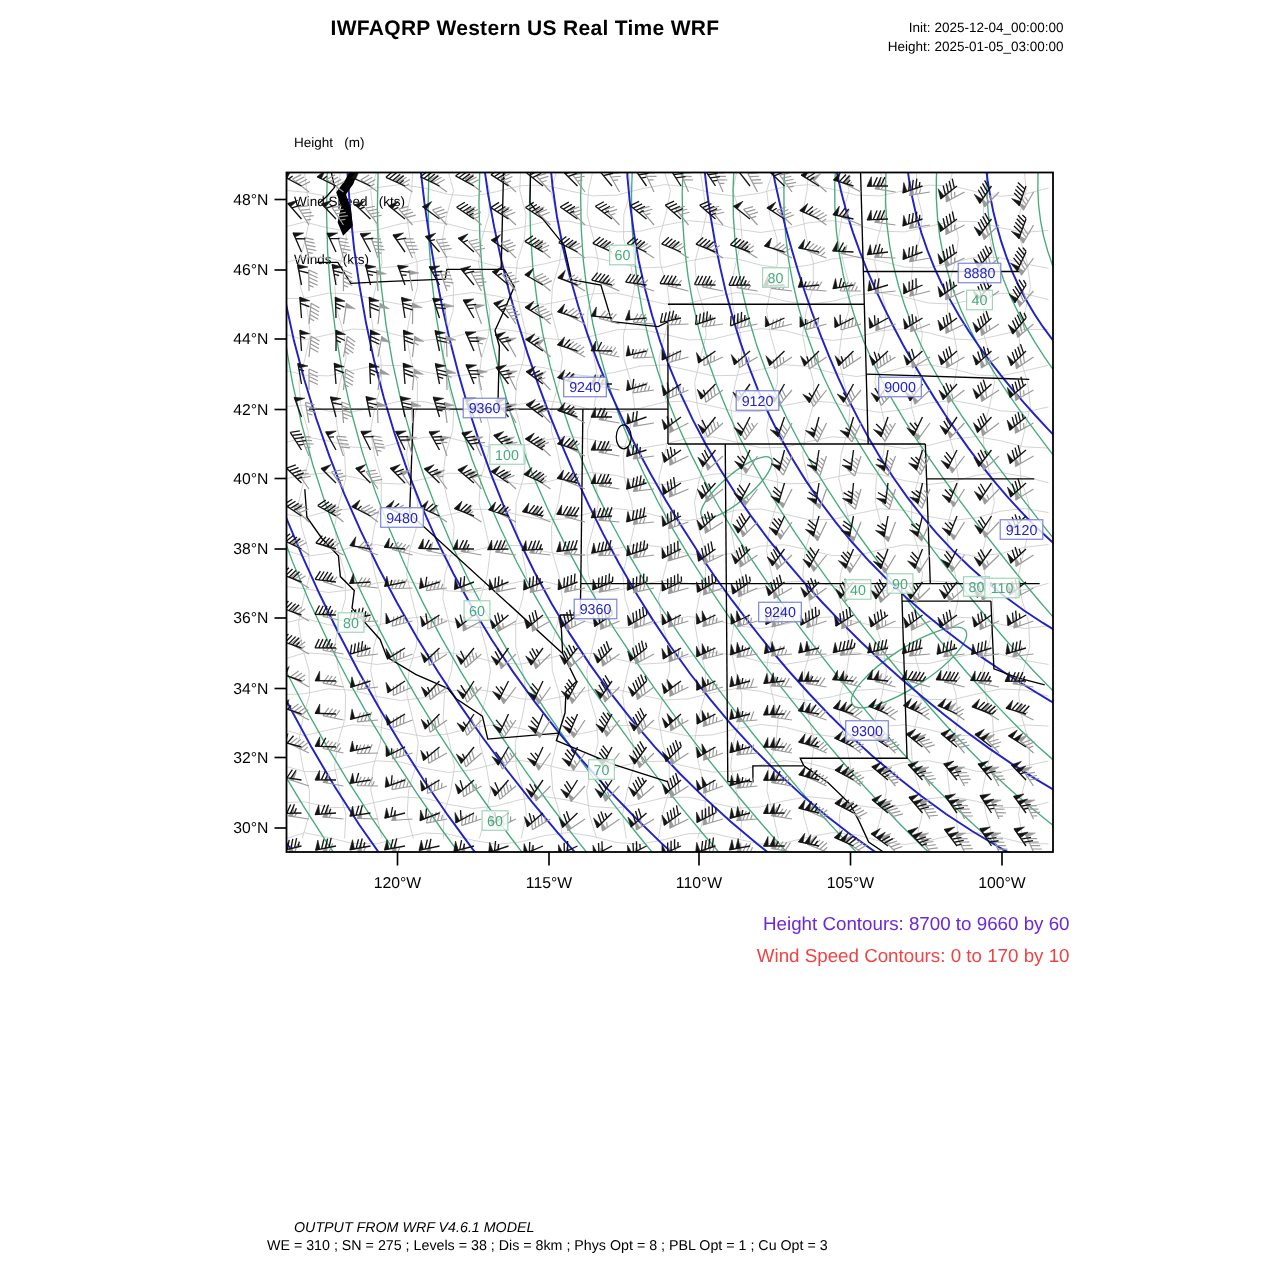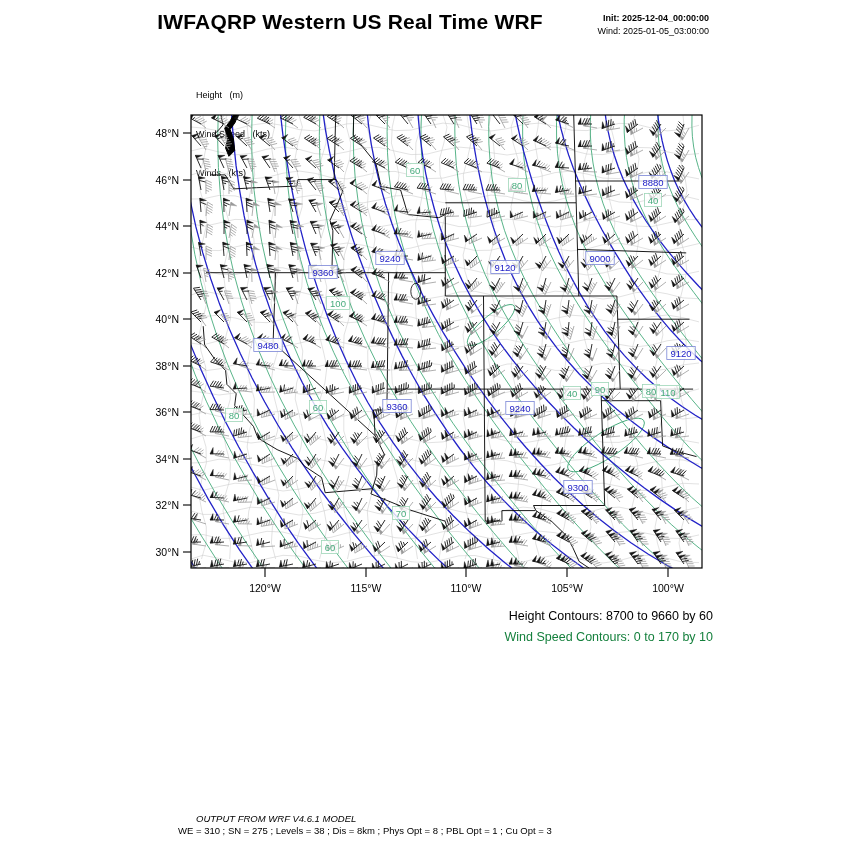--- a/index.html
+++ b/index.html
@@ -1,34 +1,34 @@
 <!DOCTYPE html>
 <html><head>
 <meta charset="utf-8">
 <style>
   html,body{margin:0;padding:0;background:#fff;}
   body{width:850px;height:850px;position:relative;font-family:"Liberation Sans",sans-serif;color:#000;overflow:hidden;}
-  .title{position:absolute;top:10px;left:100px;width:500px;text-align:center;font-size:21px;font-weight:bold;letter-spacing:0.2px;}
-  .init-line{position:absolute;top:13px;right:141px;font-size:9px;font-weight:bold;text-align:right;}
+  .title{position:absolute;top:10px;left:100px;width:500px;text-align:center;font-size:14px;font-weight:bold;letter-spacing:0.2px;}
+  .init-line{position:absolute;top:13px;right:141px;font-size:9px;font-weight:normal;text-align:right;}
   .valid-line{position:absolute;top:26px;right:141px;font-size:9px;text-align:right;}
   .legend{position:absolute;top:63px;left:196px;font-size:9px;line-height:13px;white-space:pre;}
   #map-svg{position:absolute;left:140px;top:100px;font-family:"Liberation Sans",sans-serif;}
   .cap{position:absolute;right:137px;font-size:12.5px;text-align:right;}
   .cap-h{top:609px;color:#24249e;}
   .cap-w{top:630px;color:#4dbd88;}
   .f1{position:absolute;left:196px;top:813px;font-size:9.5px;font-style:italic;}
   .f2{position:absolute;left:178px;top:825px;font-size:9.5px;}
 </style>
 </head>
 <body>
 
 <div class="title">IWFAQRP Western US Real Time WRF</div>
 
 <div class="init-line"><span>Init:</span>&nbsp;<span>2025-12-04_00:00:00</span></div>
-<div class="valid-line"><span>Wind:</span>&nbsp;<span>2025-01-05_03:00:00</span></div>
+<div class="valid-line"><span>Height:</span>&nbsp;<span>2025-01-05_03:00:00</span></div>
 
 <div class="legend">
   <div>Height   (m)</div>
   <div>Wind Speed   (kts)</div>
   <div>Winds   (kts)</div>
 </div>
 
 <svg id="map-svg" width="580" height="500">
     <defs>
       <clipPath id="mapclip">
@@ -1904,17 +1904,17 @@
     <line x1="226" y1="468" x2="226" y2="477" stroke="#000" stroke-width="1.1"></line>
     <text x="226" y="492" text-anchor="middle" font-size="10.5" fill="#000">115°W</text>
     <line x1="326" y1="468" x2="326" y2="477" stroke="#000" stroke-width="1.1"></line>
     <text x="326" y="492" text-anchor="middle" font-size="10.5" fill="#000">110°W</text>
     <line x1="427" y1="468" x2="427" y2="477" stroke="#000" stroke-width="1.1"></line>
     <text x="427" y="492" text-anchor="middle" font-size="10.5" fill="#000">105°W</text>
     <line x1="528" y1="468" x2="528" y2="477" stroke="#000" stroke-width="1.1"></line>
     <text x="528" y="492" text-anchor="middle" font-size="10.5" fill="#000">100°W</text>
   </svg>
 
-<div class="cap cap-h" style="color: #000000;">Height Contours: 8700 to 9660 by 60</div>
-<div class="cap cap-w" style="color: #15803d;">Wind Speed Contours: 0 to 170 by 10</div>
+<div class="cap cap-h" style="color: #6d28d9;">Height Contours: 8700 to 9660 by 60</div>
+<div class="cap cap-w" style="color: #ef4444;">Wind Speed Contours: 0 to 170 by 10</div>
 
 <div class="f1">OUTPUT FROM WRF V4.6.1 MODEL</div>
 <div class="f2">WE = 310 ; SN = 275 ; Levels = 38 ; Dis = 8km ; Phys Opt = 8 ; PBL Opt = 1 ; Cu Opt = 3</div>
 
 </body></html>

